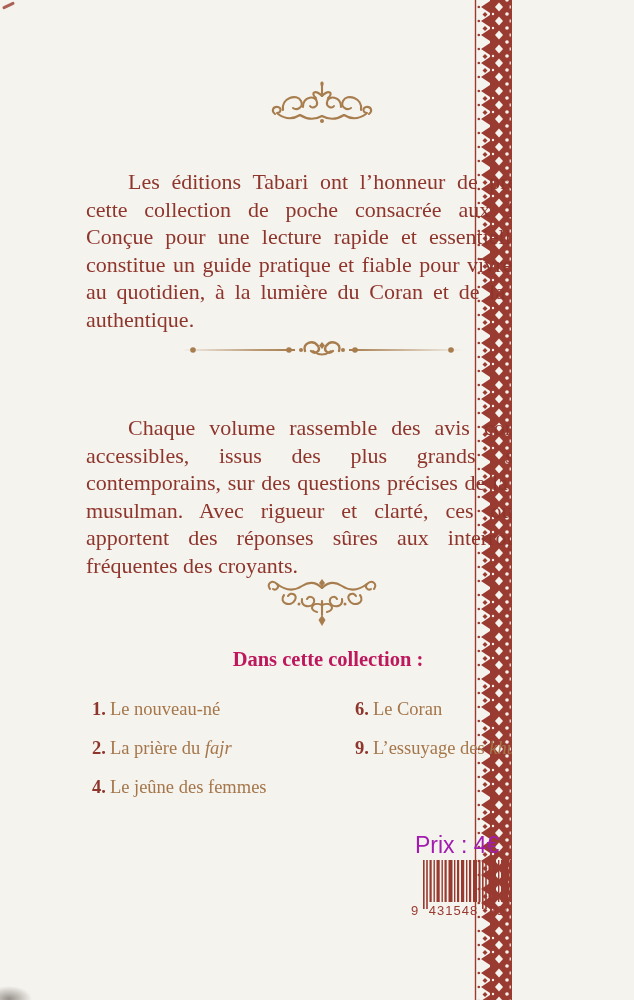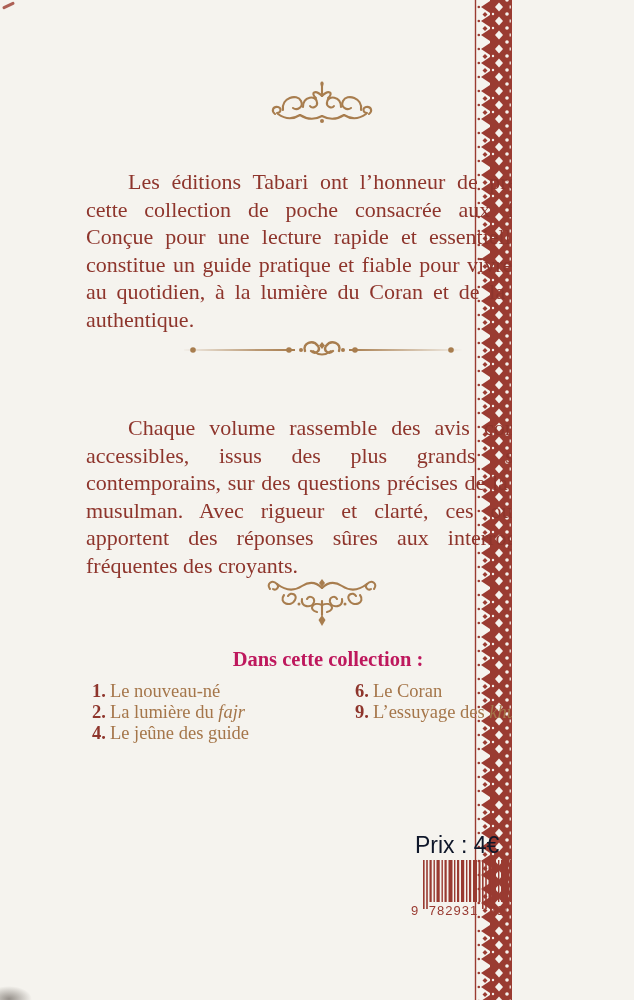--- a/index.html
+++ b/index.html
@@ -15,26 +15,26 @@
   .para{position:absolute;left:86px;width:484px;color:#8e352c;font-size:22px;
         line-height:27.6px;text-align:justify;text-indent:42px;}
   .para1{top:146px;}
   .para2{top:392px;}
   
   .heading{position:absolute;left:86px;width:484px;top:648px;text-align:center;
            color:#be185d;font-weight:bold;font-size:20.5px;}
   .clist{position:absolute;top:681px;}
   .clist-left{left:92px;width:192px;}
   .clist-right{left:355px;width:202px;}
-  .citem{color:#a5764a;font-size:18.5px;line-height:20.8px;padding-left:21px;text-indent:-21px;}
+  .citem{color:#a5764a;font-size:18.5px;line-height:20.8px;padding-left:21px;text-indent:-21px;margin-top:18px;}
   .cnum{color:#8e352c;font-weight:bold;margin-right:4px;}
   .it{font-style:italic;text-align:center;}
   .ul{text-decoration:underline;text-underline-offset:3px;text-decoration-thickness:1.3px;}
   
-  .price{position:absolute;left:415px;top:832px;color:#0f172a;font-size:23px;
+  .price{position:absolute;left:415px;top:832px;color:#a21caf;font-size:23px;
          font-family:"Liberation Sans","DejaVu Sans",sans-serif;}
   .barcode{position:absolute;left:413px;top:860px;width:135px;height:58px;}
   .bc-digits{position:absolute;bottom:0;color:#993a31;font-size:13px;line-height:14px;
              font-family:"Liberation Sans","DejaVu Sans",sans-serif;letter-spacing:1px;}
   .bc-d0{left:-2px;width:12px;}
   .bc-d1{left:14px;width:53px;text-align:center;}
   .bc-d2{left:72px;width:56px;text-align:center;}
   
   .corner-mark{position:absolute;left:2px;top:4px;width:13px;height:3px;background:#a0453a;
                border-radius:3px;transform:rotate(-26deg);opacity:.85;}
@@ -134,22 +134,22 @@
       <path d="M58,38 L61.5,43 L58,49 L54.5,43 Z" fill="#a87d4e"></path>
       <circle cx="35" cy="27" r="1.5" fill="#a87d4e"></circle>
       <circle cx="81" cy="27" r="1.5" fill="#a87d4e"></circle>
     </svg>
   </div>
 
   <div class="heading">Dans cette collection :</div>
 
   <div class="clist clist-left">
       <div class="citem"><span class="cnum">1.</span><span>Le nouveau-né</span></div>
-      <div class="citem"><span class="cnum">2.</span><span>La lumière du </span><span class="it">fajr</span></div>
-      <div class="citem"><span class="cnum">4.</span><span>Le jeûne des guide</span></div>
+      <div class="citem"><span class="cnum">2.</span><span>La prière du </span><span class="it">fajr</span></div>
+      <div class="citem"><span class="cnum">4.</span><span>Le jeûne des femmes</span></div>
     </div>
   <div class="clist clist-right">
       <div class="citem"><span class="cnum">6.</span><span>Le Coran</span></div>
       <div class="citem"><span class="cnum">9.</span><span>L’essuyage des </span><span class="it">khuff</span></div>
     </div>
 
   <div class="price">Prix : 4€</div>
 
   <div class="barcode">
     <svg width="135" height="50" viewBox="0 0 135 50" xmlns="http://www.w3.org/2000/svg" fill="#993a31">
@@ -180,20 +180,20 @@
         <rect x="104.5" y="0" width="4" height="42"></rect>
       <rect x="110" y="0" width="1.4" height="42"></rect>
         <rect x="113" y="0" width="3.2" height="42"></rect>
       <rect x="118" y="0" width="2.2" height="42"></rect>
         <rect x="122" y="0" width="1.4" height="42"></rect>
       <rect x="125" y="0" width="2.6" height="42"></rect>
       <rect x="128.5" y="0" width="1.6" height="49"></rect>
         <rect x="131.7" y="0" width="1.6" height="49"></rect>
     </svg>
     <span class="bc-digits bc-d0">9</span>
-    <span class="bc-digits bc-d1">782931</span>
+    <span class="bc-digits bc-d1">431548</span>
     <span class="bc-digits bc-d2">230725</span>
   </div>
 
   <div class="corner-mark"></div>
   <div class="corner-shadow"></div>
 
 </div>
 
 </body></html>

